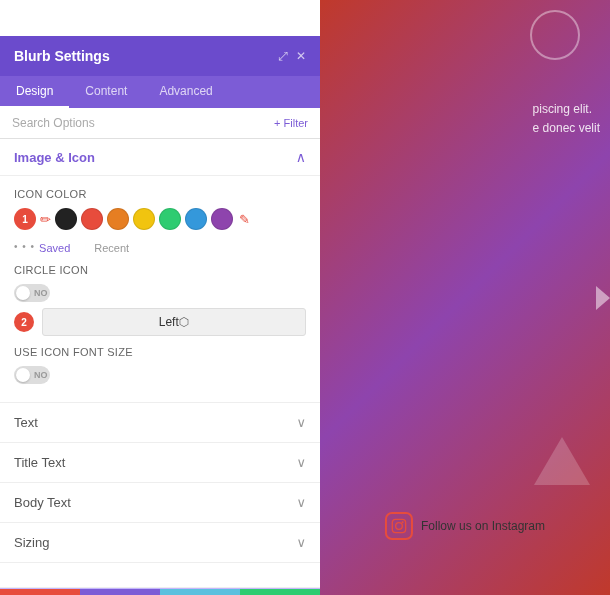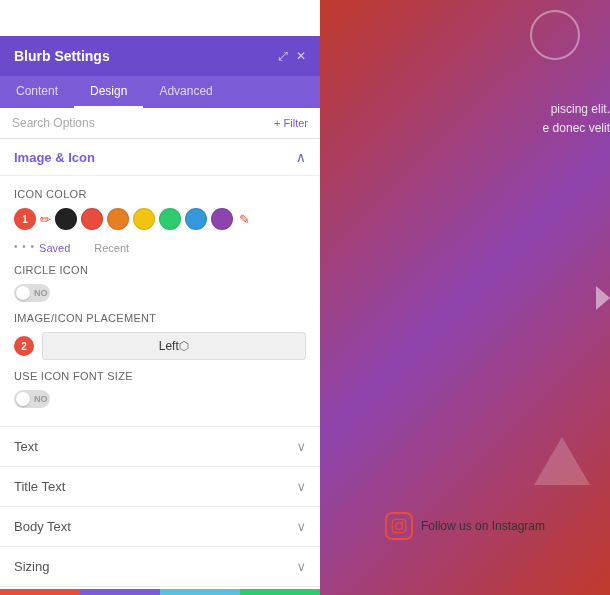--- a/index.html
+++ b/index.html
@@ -335,24 +335,23 @@
       right: 20px;
       width: 0;
       height: 0;
       border-left: 28px solid transparent;
       border-right: 28px solid transparent;
       border-bottom: 48px solid rgba(255,255,255,0.2);
     }
     .preview-text {
       position: absolute;
       top: 100px;
-      right: 0;
+      right: 10px;
       color: rgba(255,255,255,0.85);
       font-size: 12px;
-      text-align: right;
       line-height: 1.6;
     }
     .preview-instagram {
       position: absolute;
       bottom: 55px;
       left: 50%;
       transform: translateX(-50%);
       display: flex;
       align-items: center;
       gap: 8px;
@@ -396,22 +395,22 @@
 
   <div class="panel-header">
     <span class="panel-title">Blurb Settings</span>
     <div class="panel-header-icons">
       <span class="panel-header-icon">⤢</span>
       <span class="panel-header-icon">✕</span>
     </div>
   </div>
 
   <div class="panel-tabs">
+    <div class="panel-tab active">Design</div>
     <div class="panel-tab">Content</div>
-    <div class="panel-tab active">Design</div>
     <div class="panel-tab">Advanced</div>
   </div>
 
   <div class="search-bar">
     <span class="search-placeholder">Search Options</span>
     <span class="filter-btn">+ Filter</span>
   </div>
 
   <div class="panel-content">
 
@@ -444,21 +443,20 @@
       </div>
 
       <div class="field-label" style="margin-top:10px;">Circle Icon</div>
       <div class="toggle-row">
         <div class="toggle">
           <div class="toggle-knob"></div>
           <span class="toggle-no">NO</span>
         </div>
       </div>
 
-      <div class="field-label" style="margin-top:10px;">Image/Icon Placement</div>
       <div class="select-row">
         <div class="step-badge">2</div>
         <div class="select-field">
           <span>Left</span>
           <span class="select-arrow">⬡</span>
         </div>
       </div>
 
       <div class="field-label" style="margin-top:10px;">Use Icon Font Size</div>
       <div class="toggle-row">

